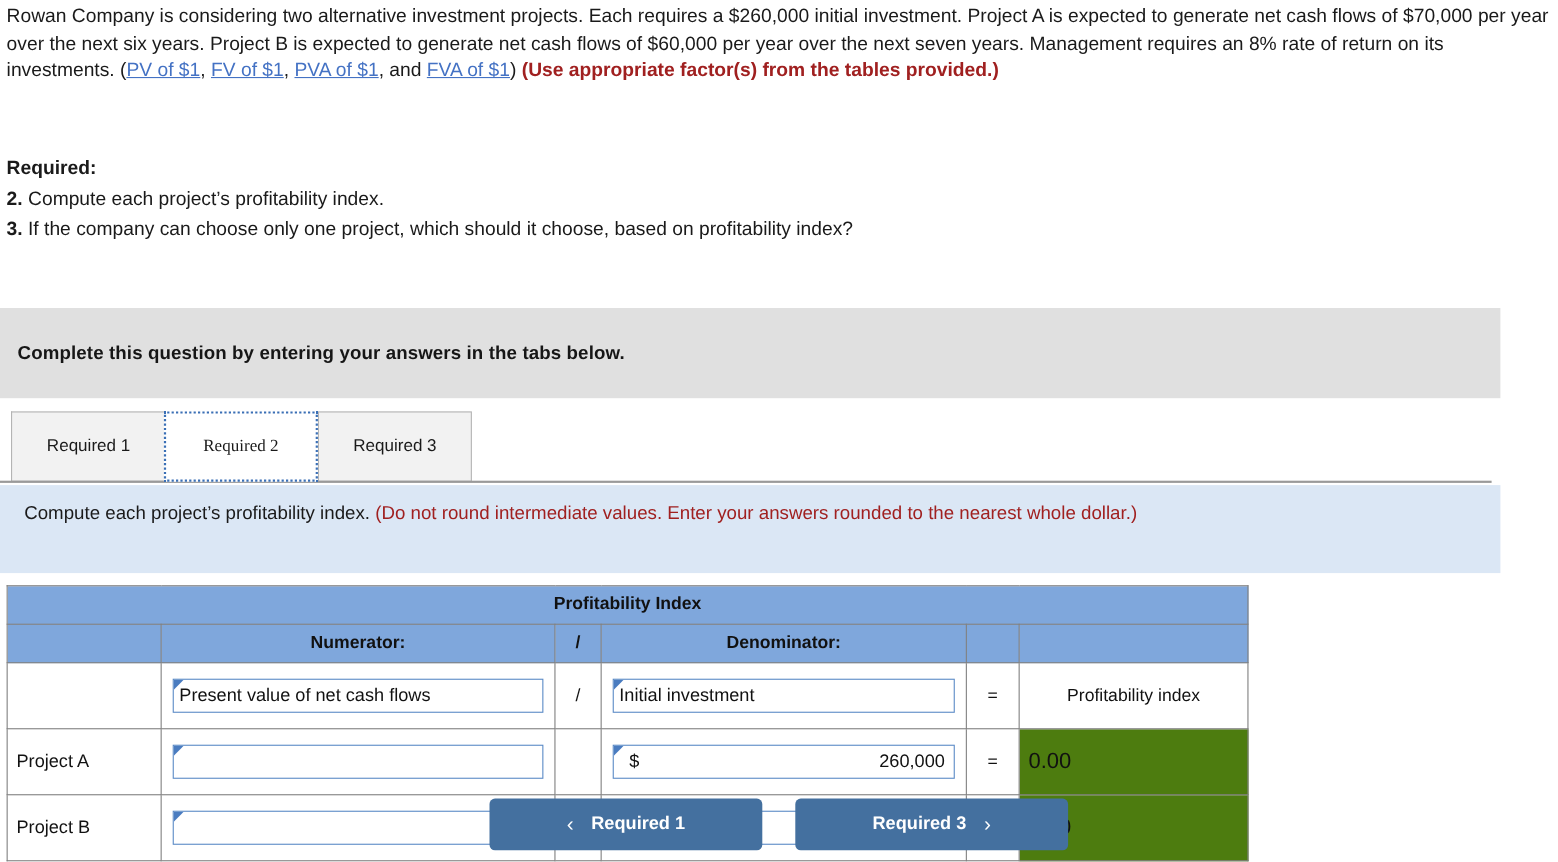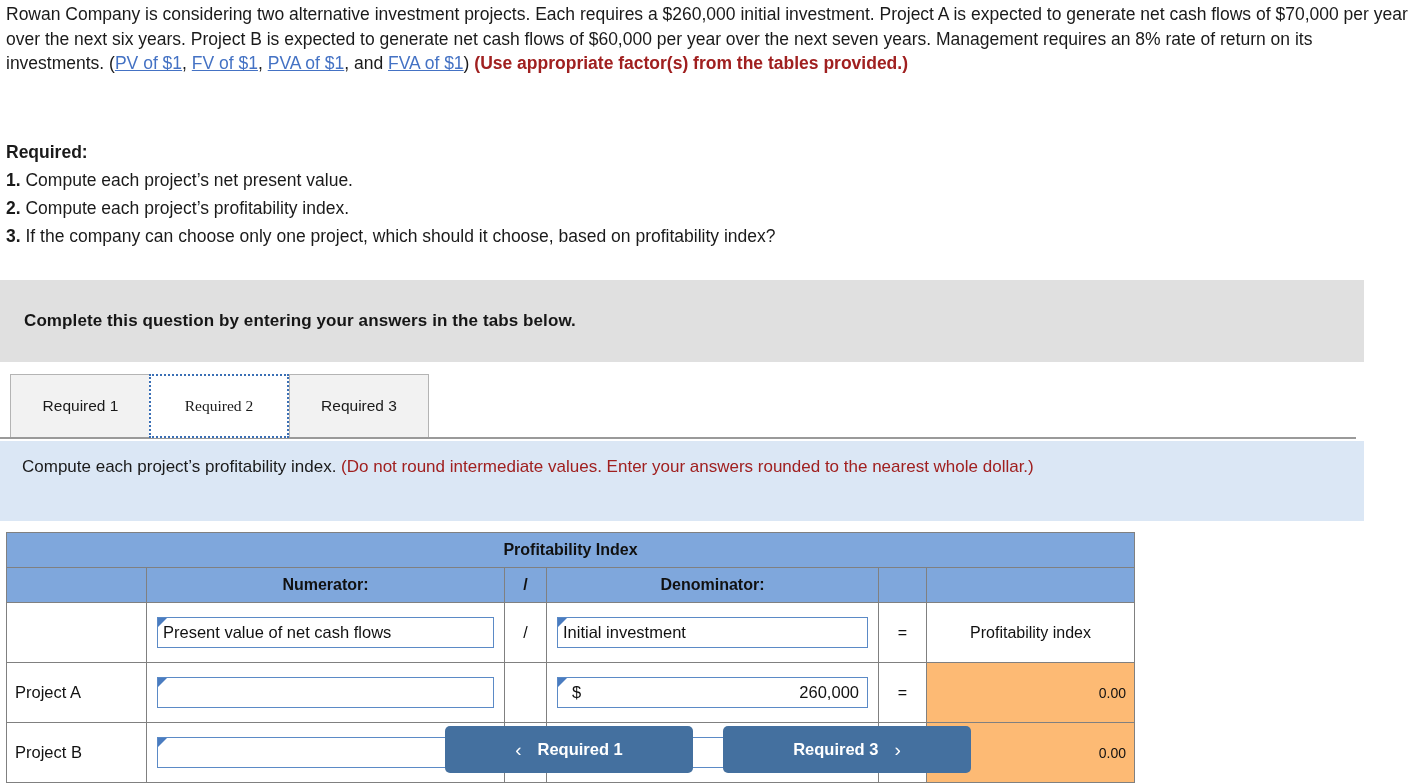--- a/index.html
+++ b/index.html
@@ -47,21 +47,21 @@
     left: 0px; top: 280px;
     width: 1364px; height: 82px;
     background: #e0e0e0;
     display: flex;
     align-items: center;
   }
   .gray-banner .banner-text {
     font-size: 17px;
     font-weight: bold;
     color: #161616;
-    padding-left: 24px;
+    padding-left: 16px;
     letter-spacing: 0.1px;
   }
 
   
   .tabbar {
     position: absolute;
     left: 10px; top: 374px;
     height: 64px;
     display: flex;
     align-items: stretch;
@@ -156,24 +156,24 @@
     border-left: 9px solid #4a7cc0;
     border-bottom: 9px solid transparent;
   }
   .inputcell .txt { padding-left: 5px; }
   .inputcell .dollar { padding-left: 14px; }
   .inputcell .amt {
     margin-left: auto;
     padding-right: 8px;
   }
   .yellowcell {
-    background: #fdba74;
-    text-align: right;
+    background: #4d7c0f;
+    text-align: left;
     padding-right: 10px;
-    font-size: 14px;
+    font-size: 20px;
   }
 
   
   .navbtns {
     position: absolute;
     left: 0; top: 726px;
     width: 1416px;
     display: flex;
     justify-content: center;
     gap: 30px;
@@ -200,21 +200,20 @@
 <body>
 
 <div id="page">
 
   <div class="intro">
     <span>Rowan Company is considering two alternative investment projects. Each requires a $260,000 initial investment. Project A is expected to generate net cash flows of $70,000 per year over the next six years. Project B is expected to generate net cash flows of $60,000 per year over the next seven years. Management requires an 8% rate of return on its investments. (</span><a class="link">PV of $1</a><span>, </span><a class="link">FV of $1</a><span>, </span><a class="link">PVA of $1</a><span>, and </span><a class="link">FVA of $1</a><span>) </span><span class="redbold">(Use appropriate factor(s) from the tables provided.)</span>
   </div>
 
   <div class="required-block">
     <div class="req-head">Required:</div>
-    <div><span class="num">1.</span><span> Compute each project’s net present value.</span></div>
     <div><span class="num">2.</span><span> Compute each project’s profitability index.</span></div>
     <div><span class="num">3.</span><span> If the company can choose only one project, which should it choose, based on profitability index?</span></div>
   </div>
 
   <div class="gray-banner">
     <div class="banner-text">Complete this question by entering your answers in the tabs below.</div>
   </div>
 
   <div class="tabbar">
     <div class="tab">

